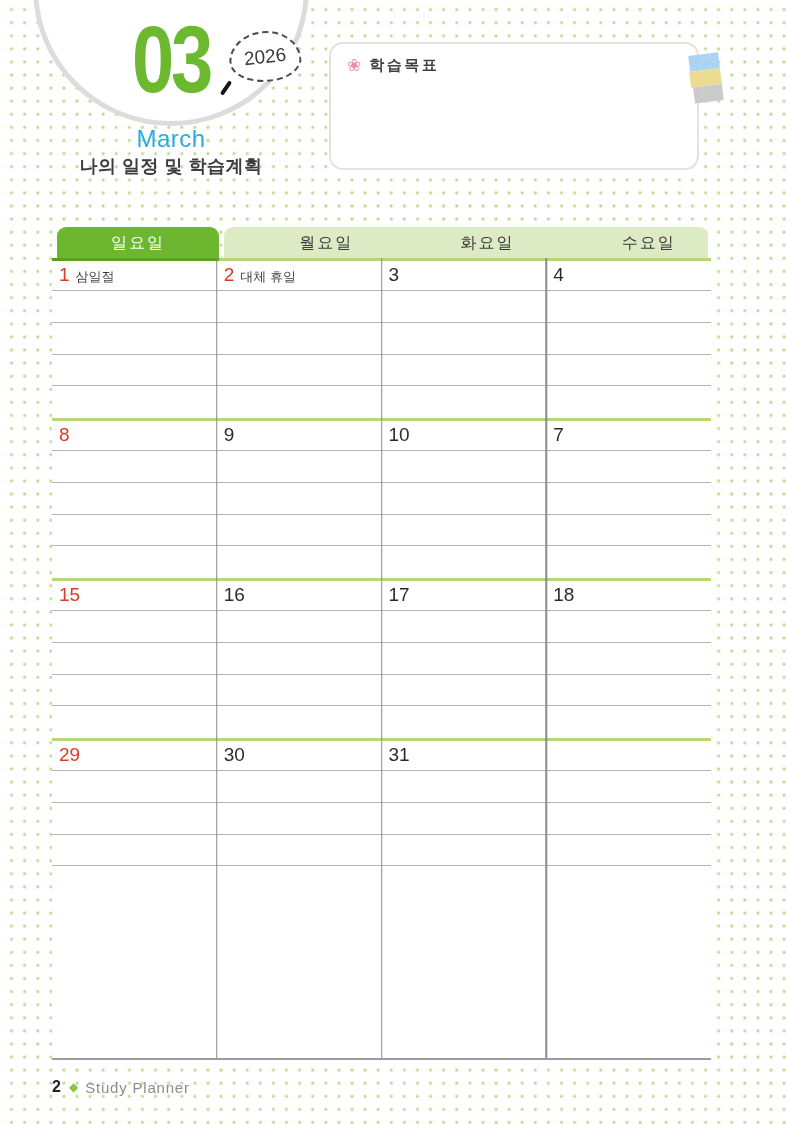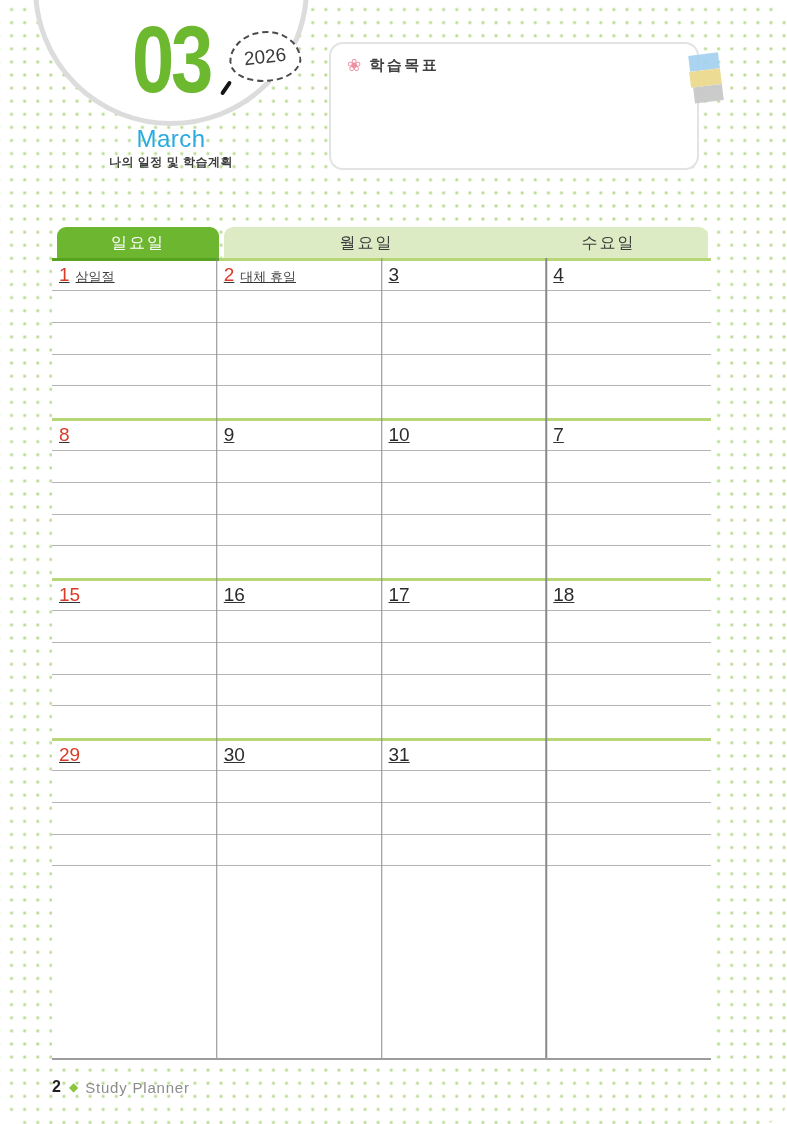--- a/index.html
+++ b/index.html
@@ -4,21 +4,20 @@
 <style>
   html,body { margin:0; padding:0; }
   .page {
     position:relative; width:787px; height:1124px; overflow:hidden;
     background-color:#ffffff;
     background-image: radial-gradient(circle, #b9da92 1px, #e4f1d2 1.6px, rgba(255,255,255,0) 2.3px);
     background-size: 13.1px 13.1px;
     background-position: 5px 3px;
     font-family:"Liberation Sans", sans-serif;
     color:#333;
-    border-radius:25px;
   }
   .abs { position:absolute; }
 
   
   .big-circle {
     left:33px; top:-150px; width:276px; height:276px; box-sizing:border-box;
     background:#fff; border:5px solid #dcdcdc; border-radius:50%;
   }
   .month-number {
     left:35px; top:12px; width:272px; text-align:center;
@@ -36,21 +35,21 @@
   .bubble-tail {
     left:224px; top:80px; width:4px; height:16px; background:#161616;
     transform:rotate(34deg); border-radius:2px;
   }
   .month-name {
     left:35px; top:125px; width:272px; text-align:center;
     font-size:24px; color:#29abe2; letter-spacing:0.5px;
   }
   .page-subtitle {
     left:35px; top:154px; width:272px; text-align:center;
-    font-size:12px; font-weight:bold; color:#3c3c3c; letter-spacing:0.5px;
+    font-size:18px; font-weight:bold; color:#3c3c3c; letter-spacing:0.5px;
   }
 
   
   .goal-box {
     left:329px; top:42px; width:370px; height:128px; box-sizing:border-box;
     background:#fff; border:2px solid #e3e3e3; border-radius:14px;
     padding:12px 16px;
   }
   .goal-head { display:flex; align-items:center; }
   .flower-icon { font-size:17px; color:#ee8fa2; line-height:1; }
@@ -74,21 +73,21 @@
     background:#ddebc4; border-radius:9px 9px 0 0; display:flex;
   }
   .hdr-weekdays .wd {
     flex:1; font-size:16px; line-height:31px; text-align:center; color:#3a3a3a; letter-spacing:2px;padding-left:43px;
   }
   .cal-grid {
     position:absolute; left:0; top:31px; width:659px; height:800px;
     background:#fff; border-bottom:2px solid #9c9c9c; box-sizing:content-box;
   }
   .vline { position:absolute; top:0; bottom:0; width:1.5px; background:#898989; transform:translateX(-50%); z-index:2; }
-  .week { position:relative; height:160px;text-decoration:underline; }
+  .week { position:relative; height:160px; }
   .wk-top { height:3px; background:#b7d777; }
   .week.first .wk-top { background:linear-gradient(90deg, #55a31e 0 167px, #b7d777 167px); }
   .date-row { height:29px; border-bottom:1px solid #b4b4b4; display:flex; }
   .date-cell { width:25%; box-sizing:border-box; padding:3px 0 0 7px; white-space:nowrap; }
   .date-num { font-size:19px; color:#2b2b2b; }
   .date-num.red { color:#d93b26; }
   .holiday { font-size:13px; color:#3e3e3e; margin-left:6px; }
   .blank-row { height:30.75px; border-bottom:1px solid #b4b4b4; }
   .blank-row:last-child { border-bottom:none; }
 
@@ -122,20 +121,21 @@
     <div class="stripe blue"></div>
     <div class="stripe yellow"></div>
     <div class="stripe gray"></div>
   </div>
 
   <div class="abs cal">
     <div class="cal-header">
       <div class="hdr-sunday">일요일</div>
       <div class="hdr-weekdays">
         <div class="wd">월요일</div>
+        <div class="wd">화요일</div>
         <div class="wd">수요일</div>
       </div>
     </div>
     <div class="cal-grid">
         <div class="week first">
           <div class="wk-top"></div>
           <div class="date-row">
             <div class="date-cell"><span class="date-num red">1</span><span class="holiday">삼일절</span></div>
             <div class="date-cell"><span class="date-num red">2</span><span class="holiday">대체 휴일</span></div>
             <div class="date-cell"><span class="date-num">3</span></div>

